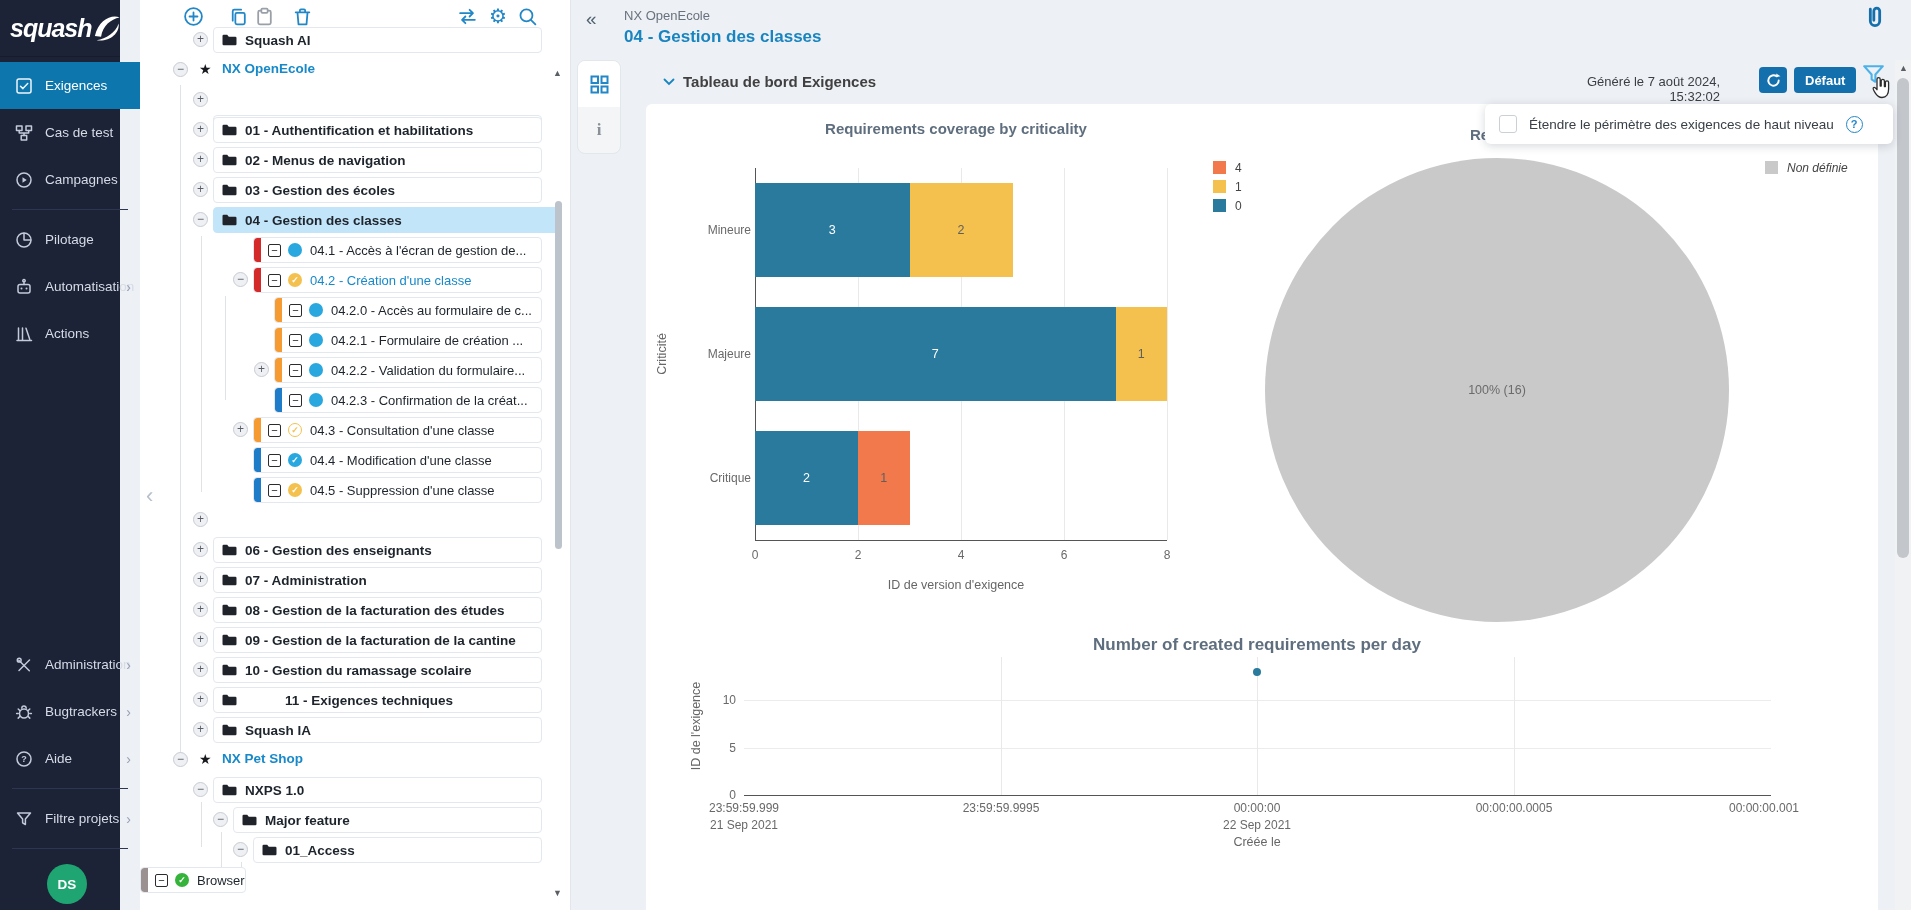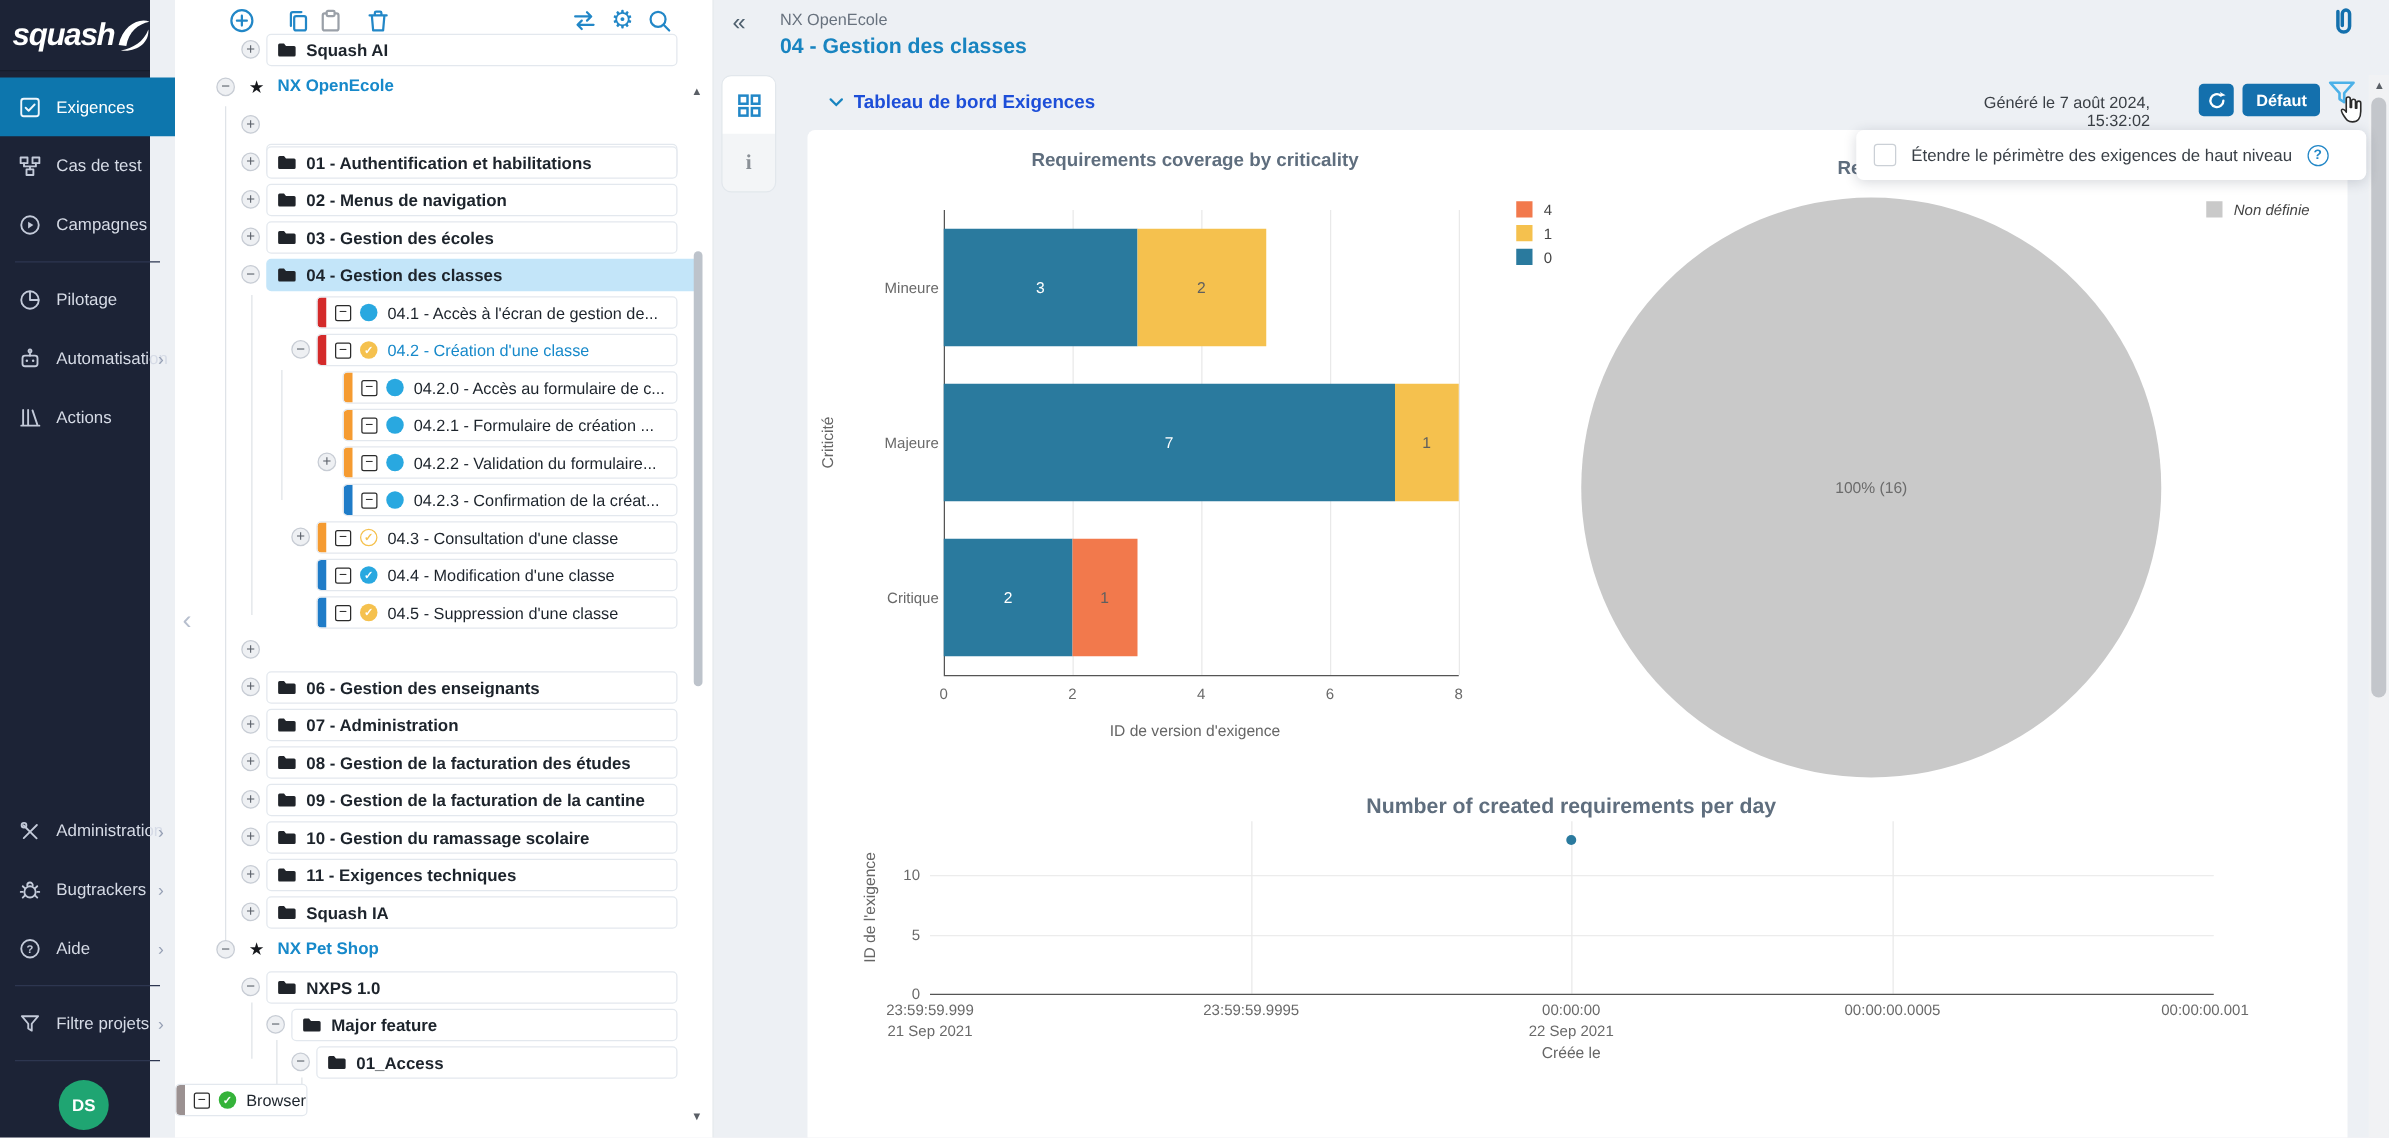--- a/index.html
+++ b/index.html
@@ -46,21 +46,21 @@
   #main{position:absolute;left:570px;top:0;width:1341px;height:910px;background:#edf0f4;}
   #back-chevron{position:absolute;left:586px;top:8px;font-size:19px;color:#50616f;z-index:20;}
   #breadcrumb{position:absolute;left:624px;top:8px;font-size:13px;color:#68727e;z-index:20;}
   #page-title{position:absolute;left:624px;top:27px;font-size:17px;font-weight:700;color:#1884c0;z-index:20;}
   #tabstrip{position:absolute;left:577px;top:60px;width:42px;height:92px;background:#f3f5f7;
     border:1px solid #e2e7ec;border-radius:8px;z-index:20;overflow:hidden;}
   .vtab{height:46px;display:flex;align-items:center;justify-content:center;cursor:pointer;}
   .vtab.active{background:#fff;}
   .vtab .info-i{font-family:"Liberation Serif",serif;font-weight:700;color:#8a9097;font-size:17px;}
   #section-title{position:absolute;left:663px;top:73px;display:flex;align-items:center;gap:8px;
-    color:#1d4ed8;font-size:15px;font-weight:700;z-index:20;cursor:pointer;}
+    color:#404040;font-size:15px;font-weight:700;z-index:20;cursor:pointer;}
   #generated{position:absolute;left:1545px;top:74px;width:175px;text-align:right;font-size:13px;color:#3a3f45;z-index:20;}
   #refresh-btn{position:absolute;left:1759px;top:67px;width:28px;height:26px;background:#1470ad;border-radius:4px;
     display:flex;align-items:center;justify-content:center;z-index:20;cursor:pointer;}
   #default-btn{position:absolute;left:1794px;top:67px;height:26px;padding:0 11px;background:#1470ad;border-radius:4px;
     color:#fff;font-size:13px;font-weight:700;display:flex;align-items:center;z-index:20;cursor:pointer;}
   #funnel-btn{position:absolute;left:1861px;top:62px;z-index:20;cursor:pointer;}
   #paperclip{position:absolute;left:1862px;top:4px;z-index:20;cursor:pointer;}
   #card{position:absolute;left:646px;top:104px;width:1232px;height:806px;background:#fff;border-radius:6px 6px 0 0;z-index:5;}
   .chart-title{position:absolute;font-size:15px;font-weight:700;color:#5f6e7e;transform:translateX(-50%);white-space:nowrap;}
   .tick{position:absolute;font-size:12px;color:#696969;transform:translateX(-50%);white-space:nowrap;}
@@ -452,21 +452,21 @@
           <div class="folder-ic">
             <svg width="15" height="12" viewBox="0 0 15 12">
               <path d="M0.5 2 Q0.5 0.8 1.7 0.8 H5.2 L6.8 2.8 H13.3 Q14.5 2.8 14.5 4 V10 Q14.5 11.2 13.3 11.2 H1.7 Q0.5 11.2 0.5 10 Z" fill="#20242a"></path>
             </svg>
           </div>
           <div class="tree-label folder">10 - Gestion du ramassage scolaire</div>
         </div>
       </div>
       <div class="tree-row" style="top: 685px;">
         <div class="toggle" style="left: 53px;">+</div>
-        <div class="pill" style="left: 73px; width: 329px;">
+        <div class="pill" style="left: 73px; width: 329px; gap: 40px;">
           <div class="folder-ic">
             <svg width="15" height="12" viewBox="0 0 15 12">
               <path d="M0.5 2 Q0.5 0.8 1.7 0.8 H5.2 L6.8 2.8 H13.3 Q14.5 2.8 14.5 4 V10 Q14.5 11.2 13.3 11.2 H1.7 Q0.5 11.2 0.5 10 Z" fill="#20242a"></path>
             </svg>
           </div>
           <div class="tree-label folder">11 - Exigences techniques</div>
         </div>
       </div>
       <div class="tree-row" style="top: 715px;">
         <div class="toggle" style="left: 53px;">+</div>

